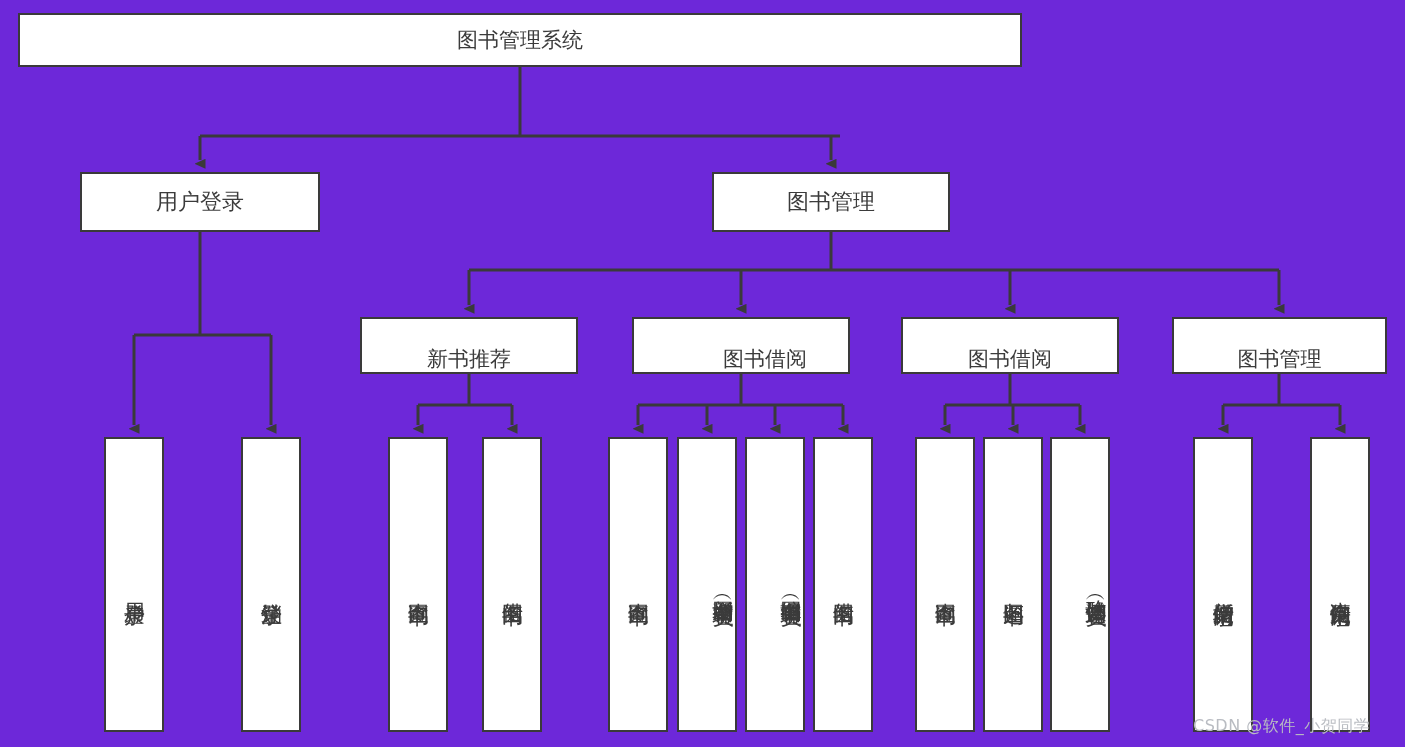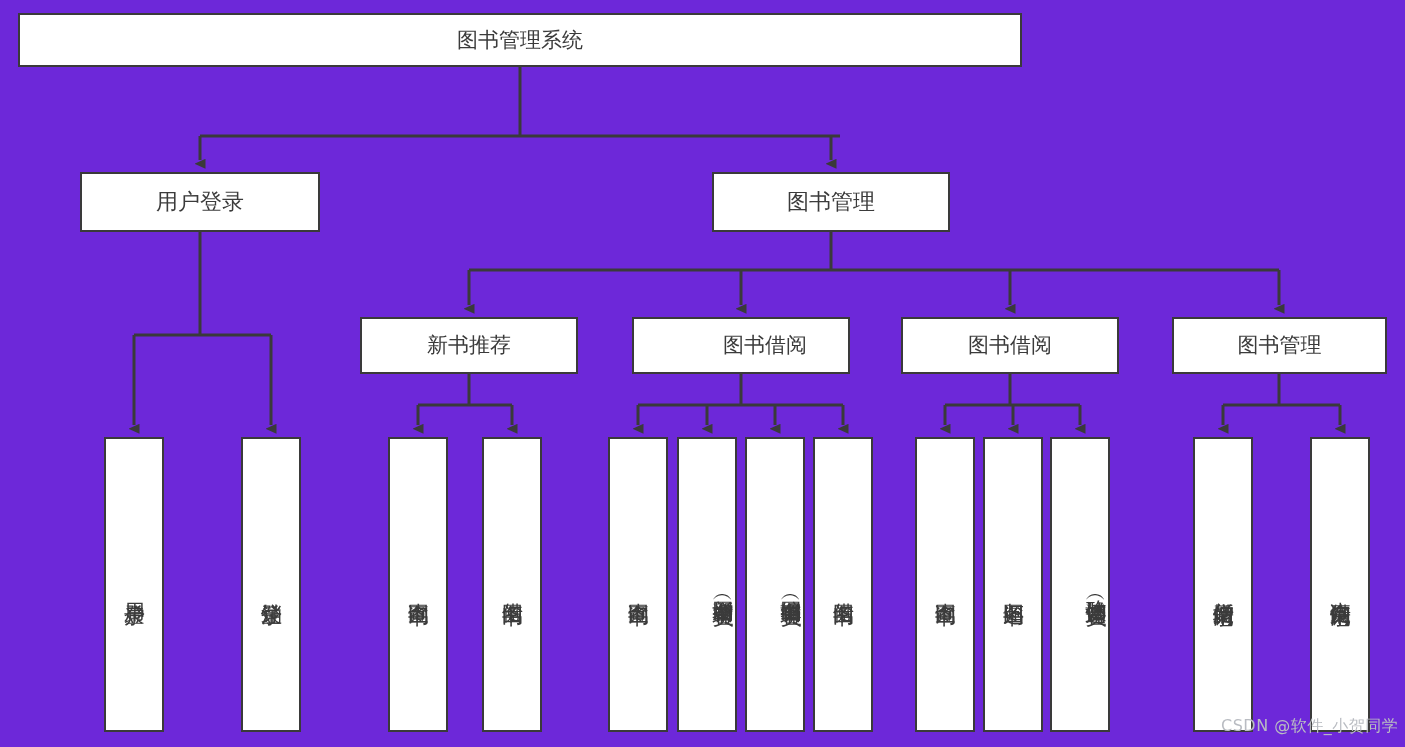--- a/index.html
+++ b/index.html
@@ -37,40 +37,40 @@
     line-height: 1.18;
   }
   .node.h {
     font-size: 21px;
   }
   .node.lvl1 {
     font-size: 22px;
   }
   .node.lvl2 {
     font-size: 21px;
+    align-items: flex-end;
   }
   .node.v {
     font-size: 21px;
     writing-mode: vertical-rl;
     text-orientation: upright;
     letter-spacing: 1px;
     padding-top: 6px;
     align-items: flex-start;
     justify-content: center;
   }
   .node.v.mid {
     align-items: center;
   }
   .watermark {
     position: absolute;
     font-size: 16px;
     color: #b9bcc2;
     white-space: nowrap;
     letter-spacing: 0.5px;
-    padding-left: 28px;
   }
 </style>
 </head>
 <body>
 
 <div id="canvas">
 
   <svg id="edges" viewBox="0 0 1405 747" xmlns="http://www.w3.org/2000/svg">
     <defs>
       <marker id="arr" markerWidth="10" markerHeight="11" refX="1.2" refY="5.5" orient="auto" markerUnits="userSpaceOnUse">

